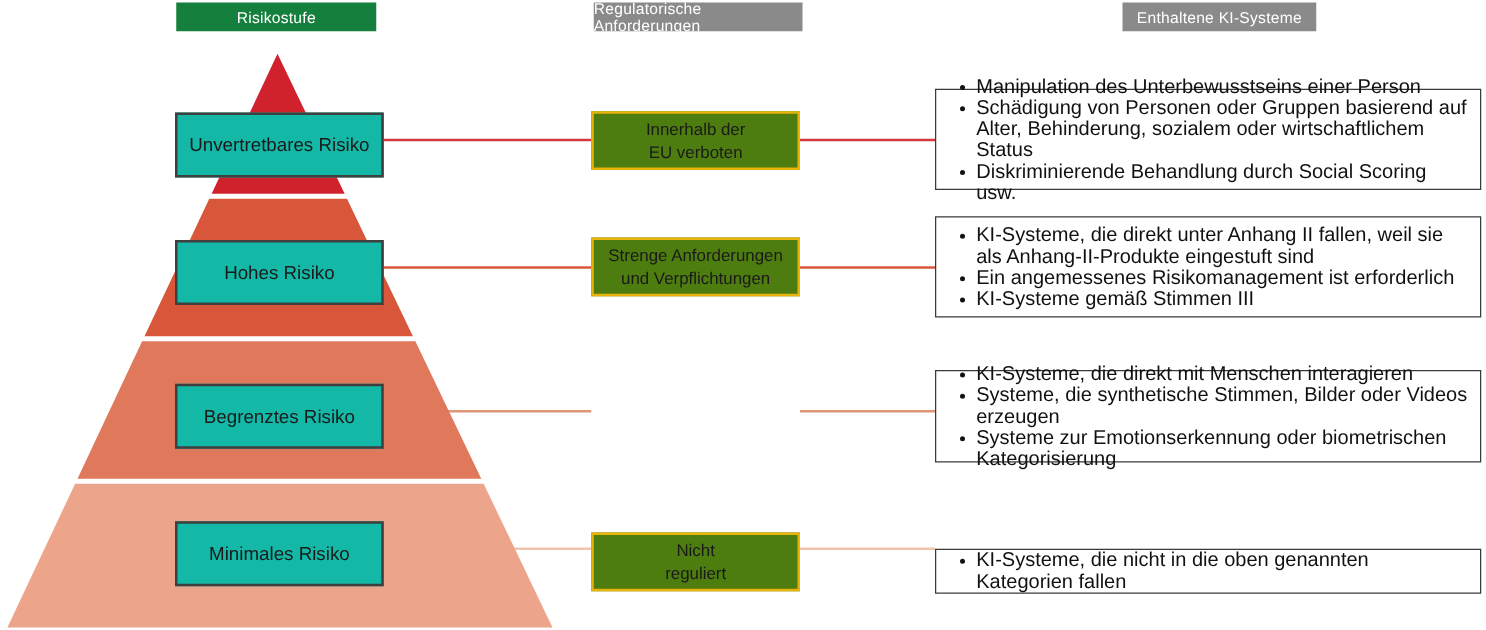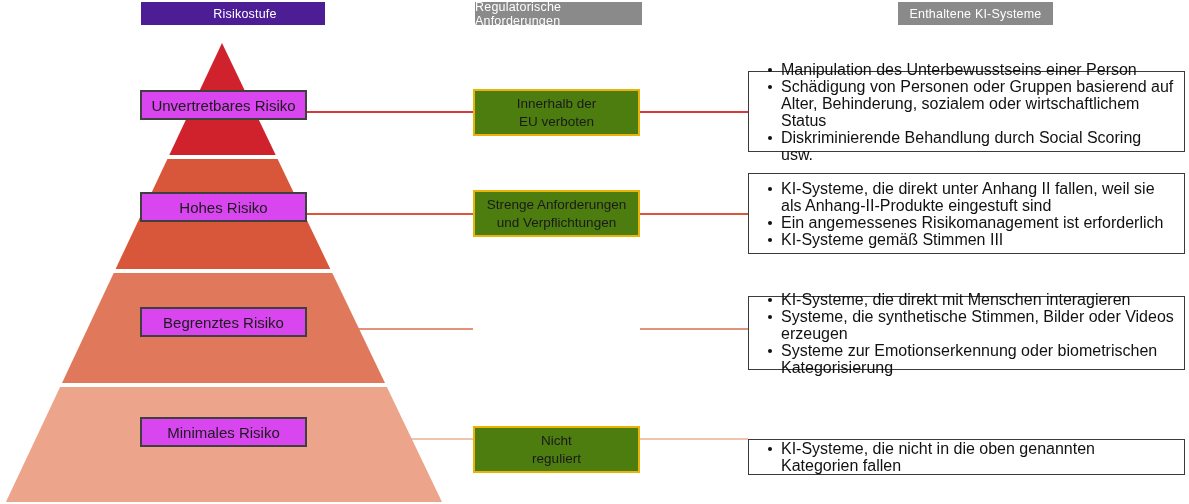--- a/index.html
+++ b/index.html
@@ -7,21 +7,21 @@
     position:relative;width:1189px;height:504px;background:#ffffff;overflow:hidden;
     font-family:"Liberation Sans", sans-serif;color:#1a1a1a;
   }
   .col-header{
     position:absolute;top:2px;height:23px;display:flex;align-items:center;justify-content:center;
     font-size:12.5px;letter-spacing:.2px;
   }
   .pyramid-svg{position:absolute;left:0;top:0;z-index:2;}
   .connector{position:absolute;height:2px;z-index:1;}
   .risk-box{
-    position:absolute;left:140px;width:167px;height:30px;background:#d946ef;
+    position:absolute;left:140px;width:167px;height:52px;background:#14b8a6;
     border:2px solid #3f3f3f;box-sizing:border-box;z-index:3;
     display:flex;align-items:center;justify-content:center;
     font-size:15px;color:#1a1a1a;text-align:center;
   }
   .req-box{
     position:absolute;left:473px;width:167px;height:47px;background:#4d7c0f;
     border:2px solid #eab308;box-sizing:border-box;z-index:3;
     display:flex;align-items:center;justify-content:center;
     font-size:13.5px;color:#1a1a1a;text-align:center;white-space:pre-line;line-height:1.3;
   }
@@ -38,21 +38,21 @@
   .sys-box li::before{
     content:"";position:absolute;left:5px;top:7px;width:4px;height:4px;border-radius:50%;
     background:#111111;
   }
 </style>
 </head>
 <body>
 
 <div id="canvas">
 
-  <div class="col-header" style="left: 141px; width: 160px; background: #4c1d95; color: rgb(255, 255, 255); padding-left: 24px;">Risikostufe</div>
+  <div class="col-header" style="left: 141px; width: 160px; background: #15803d; color: rgb(255, 255, 255);">Risikostufe</div>
   <div class="col-header" style="left: 475px; width: 167px; background: rgb(138, 138, 138); color: rgb(255, 255, 255);">Regulatorische Anforderungen</div>
   <div class="col-header" style="left: 898px; width: 155px; background: rgb(138, 138, 138); color: rgb(255, 255, 255);">Enthaltene KI-Systeme</div>
 
   <svg class="pyramid-svg" width="450" height="504" viewBox="0 0 450 504" aria-hidden="true">
     <polygon points="222,43 275.7,155 169.3,155" fill="#d0222d"></polygon>
     <polygon points="167.4,159 277.6,159 330.3,269 115.6,269" fill="#d8573b"></polygon>
     <polygon points="113.7,273 332.3,273 385,383 62,383" fill="#e0795c"></polygon>
     <polygon points="60.1,387 386.9,387 442,502 5.9,502" fill="#eca58a"></polygon>
   </svg>
 

